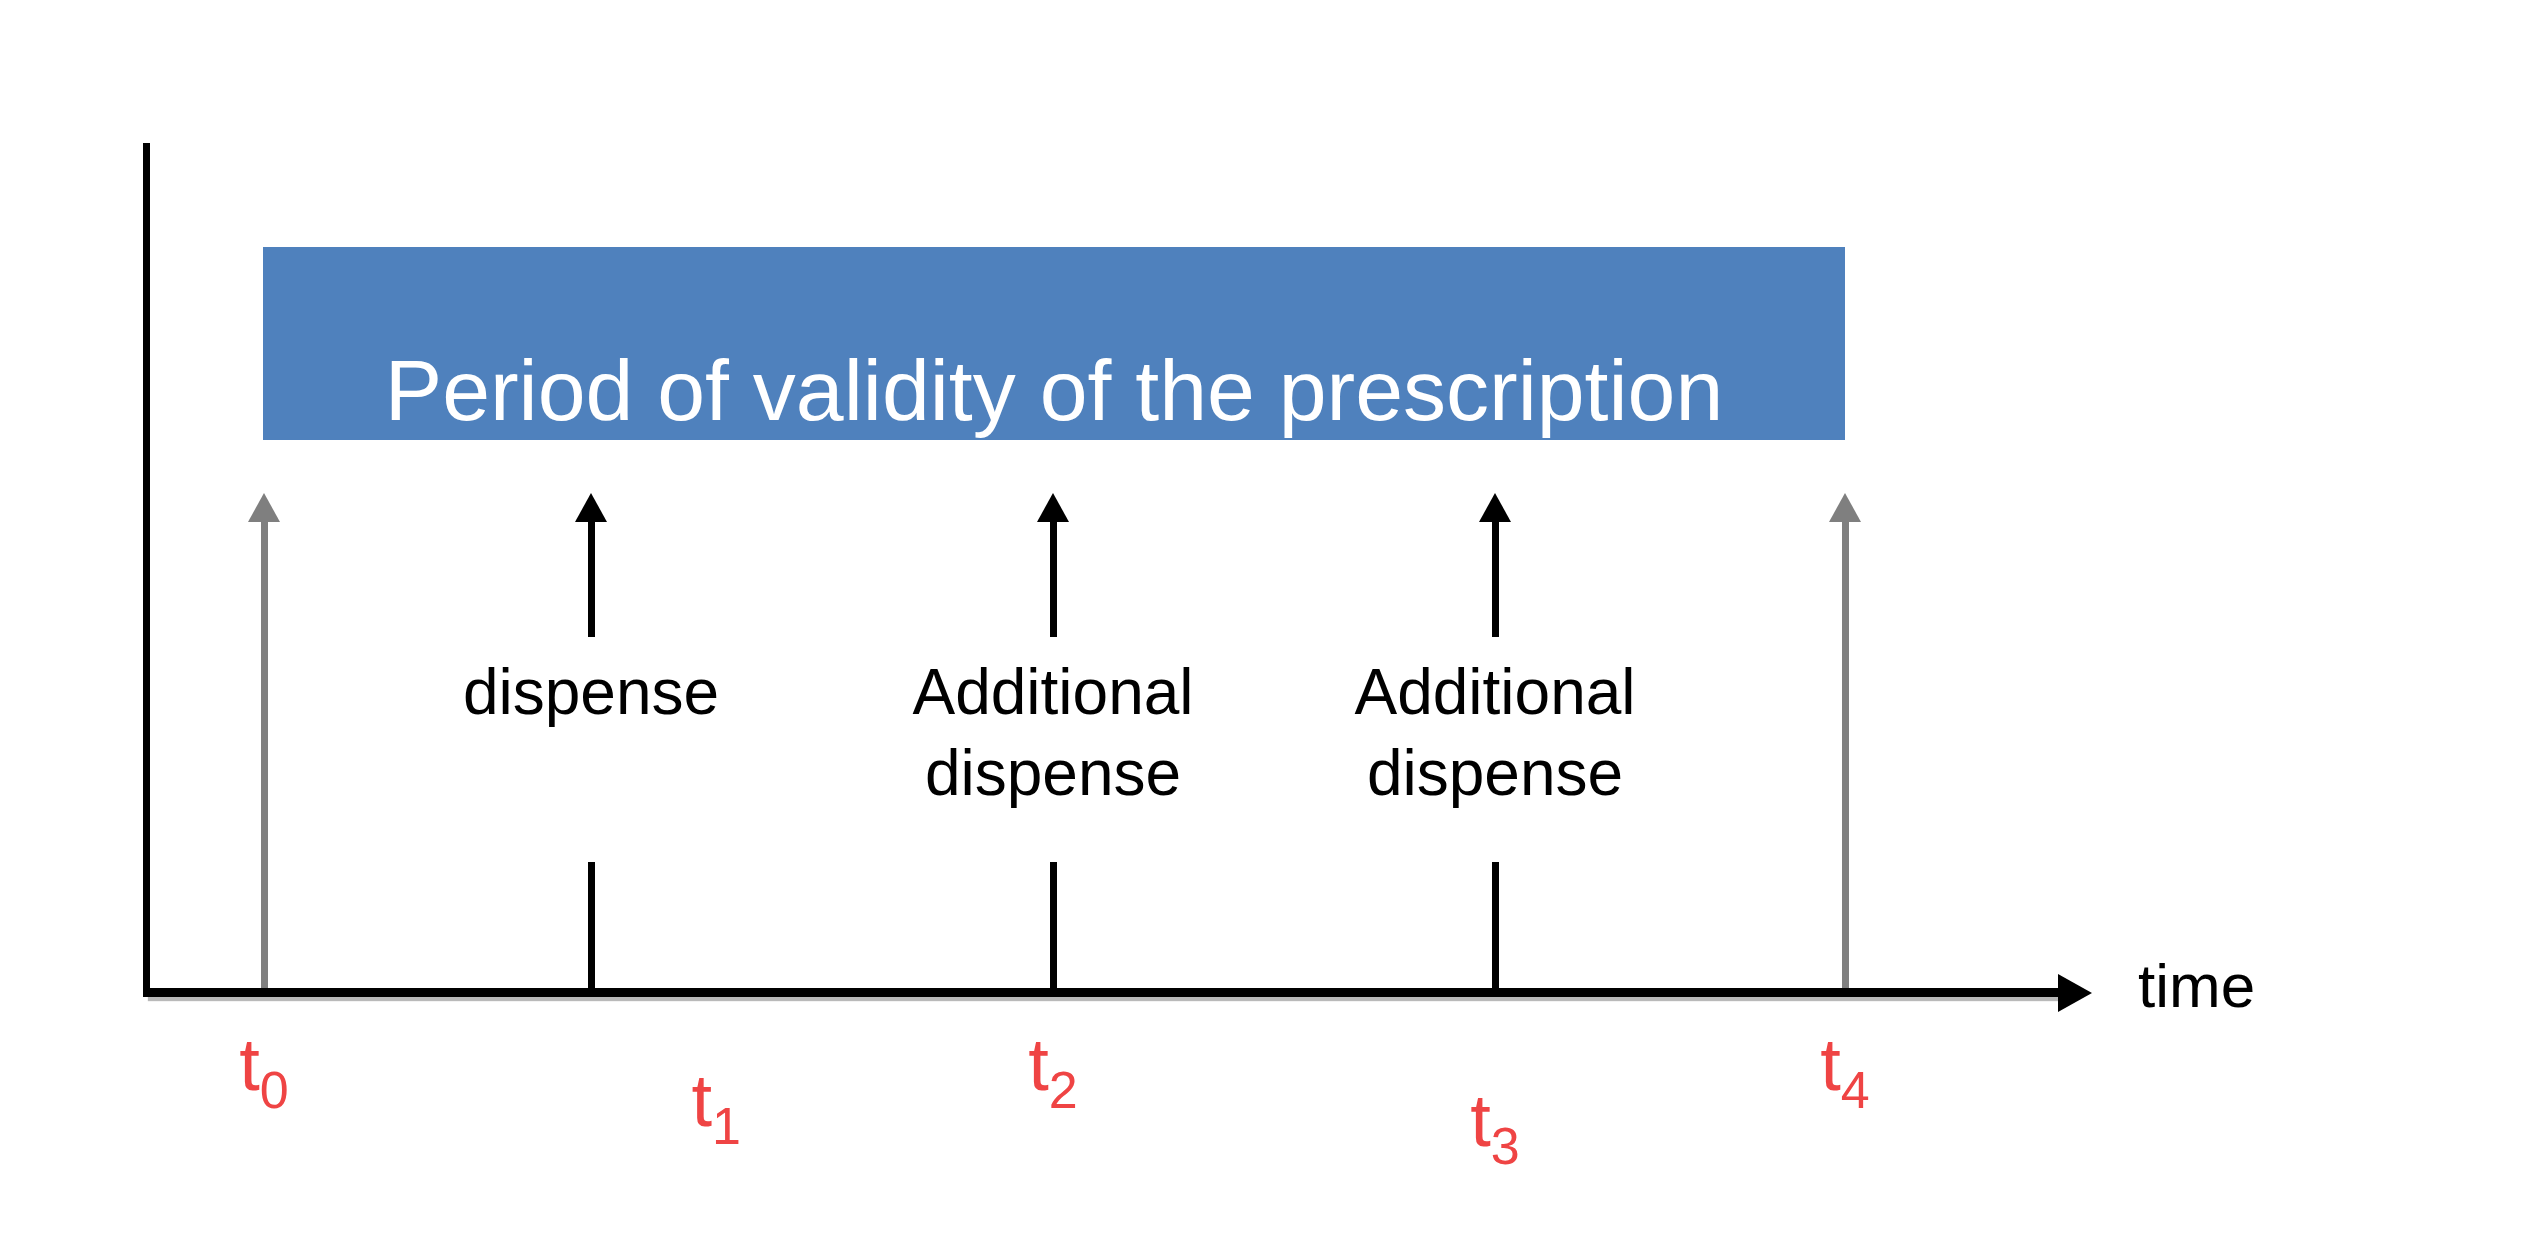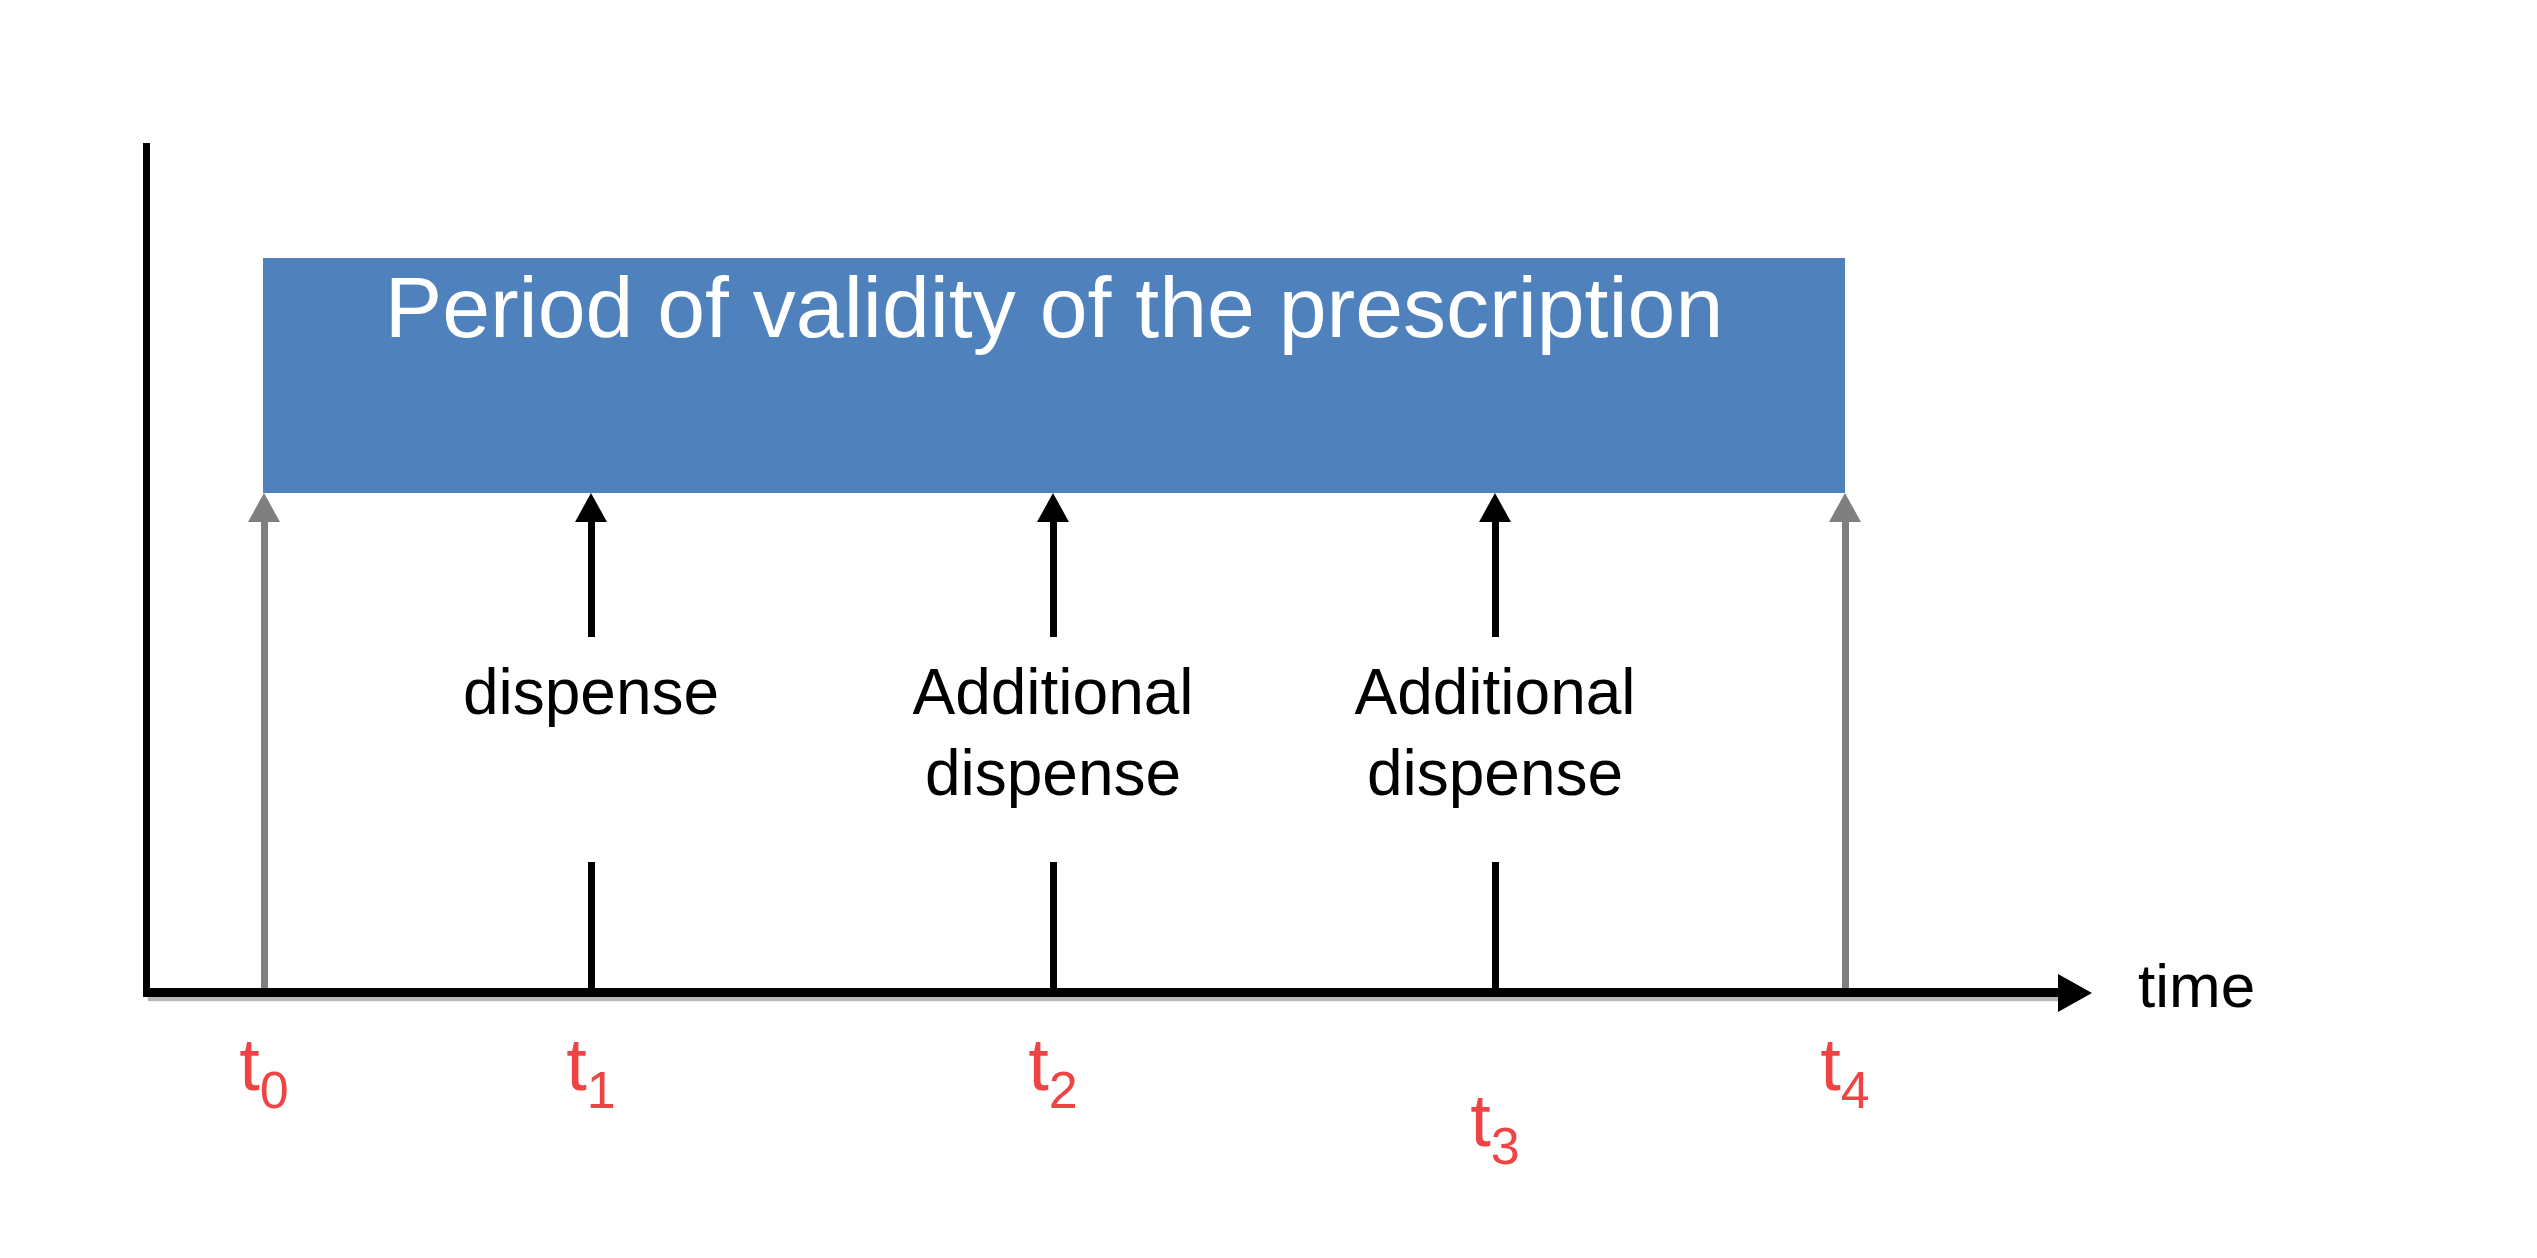--- a/index.html
+++ b/index.html
@@ -19,23 +19,23 @@
     background:#000;
     box-shadow:5px 4px 1px rgba(128,128,128,0.55);
   }
   .axis-x-head{
     position:absolute;left:2058px;top:974px;width:0;height:0;
     border-top:19px solid transparent;
     border-bottom:19px solid transparent;
     border-left:34px solid #000;
   }
   .band{
-    position:absolute;left:263px;top:258px;width:1582px;height:235px;
+    position:absolute;left:263px;top:247px;width:1582px;height:193px;
     background:#4F81BD;
-    display:flex;align-items:flex-start;justify-content:center;
+    display:flex;align-items:flex-end;justify-content:center;
   }
   .band-label{
     color:#ffffff;font-size:86px;white-space:nowrap;
   }
   .time-label{
     position:absolute;left:2138px;top:950px;
     font-size:62px;color:#000;line-height:1.15;white-space:nowrap;
   }
   .arrow-shaft{position:absolute;width:7px;}
   .arrowhead{
@@ -76,21 +76,21 @@
         <div class="arrow-shaft" style="left: 261px; top: 518px; height: 470px; background: rgb(127, 127, 127);"></div>
         <div class="tick-label" style="left: 114px; top: 1024px;"><span>t</span><span class="sub">0</span></div>
       </div>
       <div class="event">
         <div class="arrowhead" style="left: 575px; top: 493px; border-bottom-color: rgb(0, 0, 0);"></div>
         <div class="arrow-shaft" style="left: 588px; top: 518px; height: 119px; background: rgb(0, 0, 0);"></div>
         <div class="arrow-shaft" style="left: 588px; top: 862px; height: 126px; background: rgb(0, 0, 0);"></div>
         <div class="disp-label" style="left: 291px; top: 652px;">
           <div class="">dispense</div>
         </div>
-        <div class="tick-label" style="left: 441px; top: 1024px;"><span>t</span><span class="sub">1</span></div>
+        <div class="tick-label" style="left: 441px; top: 1060px; text-align: right;"><span>t</span><span class="sub">1</span></div>
       </div>
       <div class="event">
         <div class="arrowhead" style="left: 1037px; top: 493px; border-bottom-color: rgb(0, 0, 0);"></div>
         <div class="arrow-shaft" style="left: 1050px; top: 518px; height: 119px; background: rgb(0, 0, 0);"></div>
         <div class="arrow-shaft" style="left: 1050px; top: 862px; height: 126px; background: rgb(0, 0, 0);"></div>
         <div class="disp-label" style="left: 753px; top: 652px;">
           <div class="">Additional</div>
           <div class="">dispense</div>
         </div>
         <div class="tick-label" style="left: 903px; top: 1024px;"><span>t</span><span class="sub">2</span></div>

